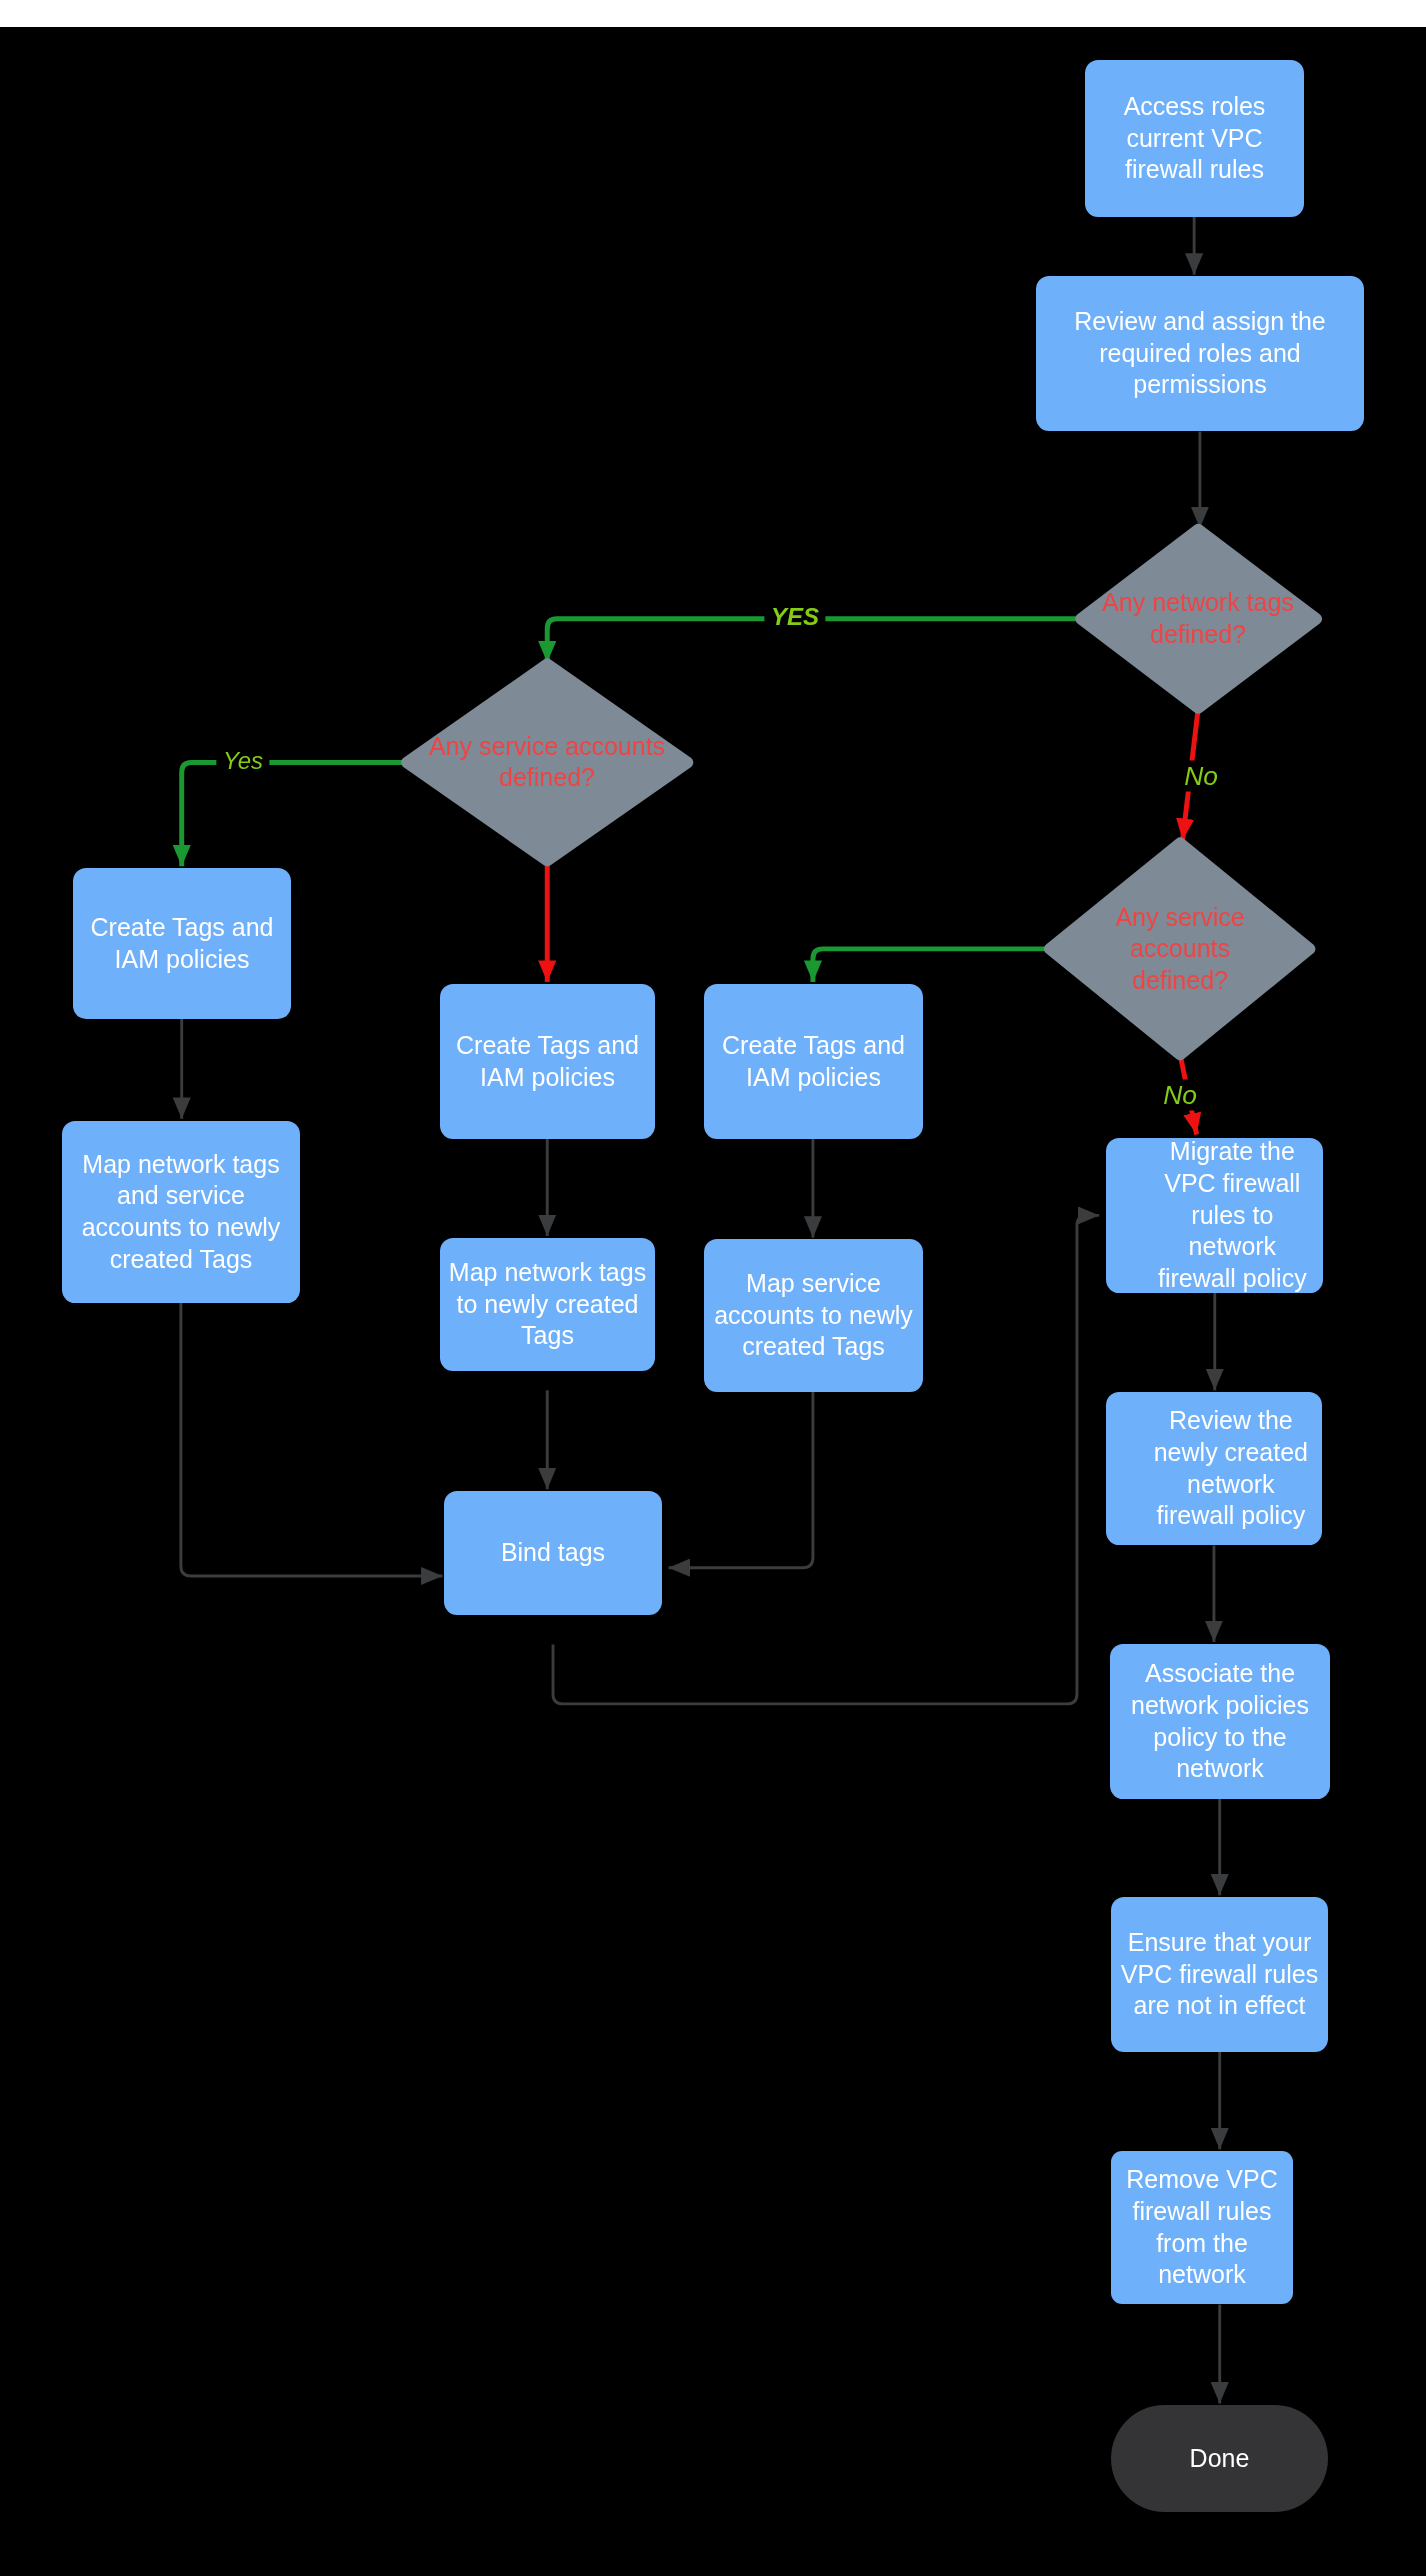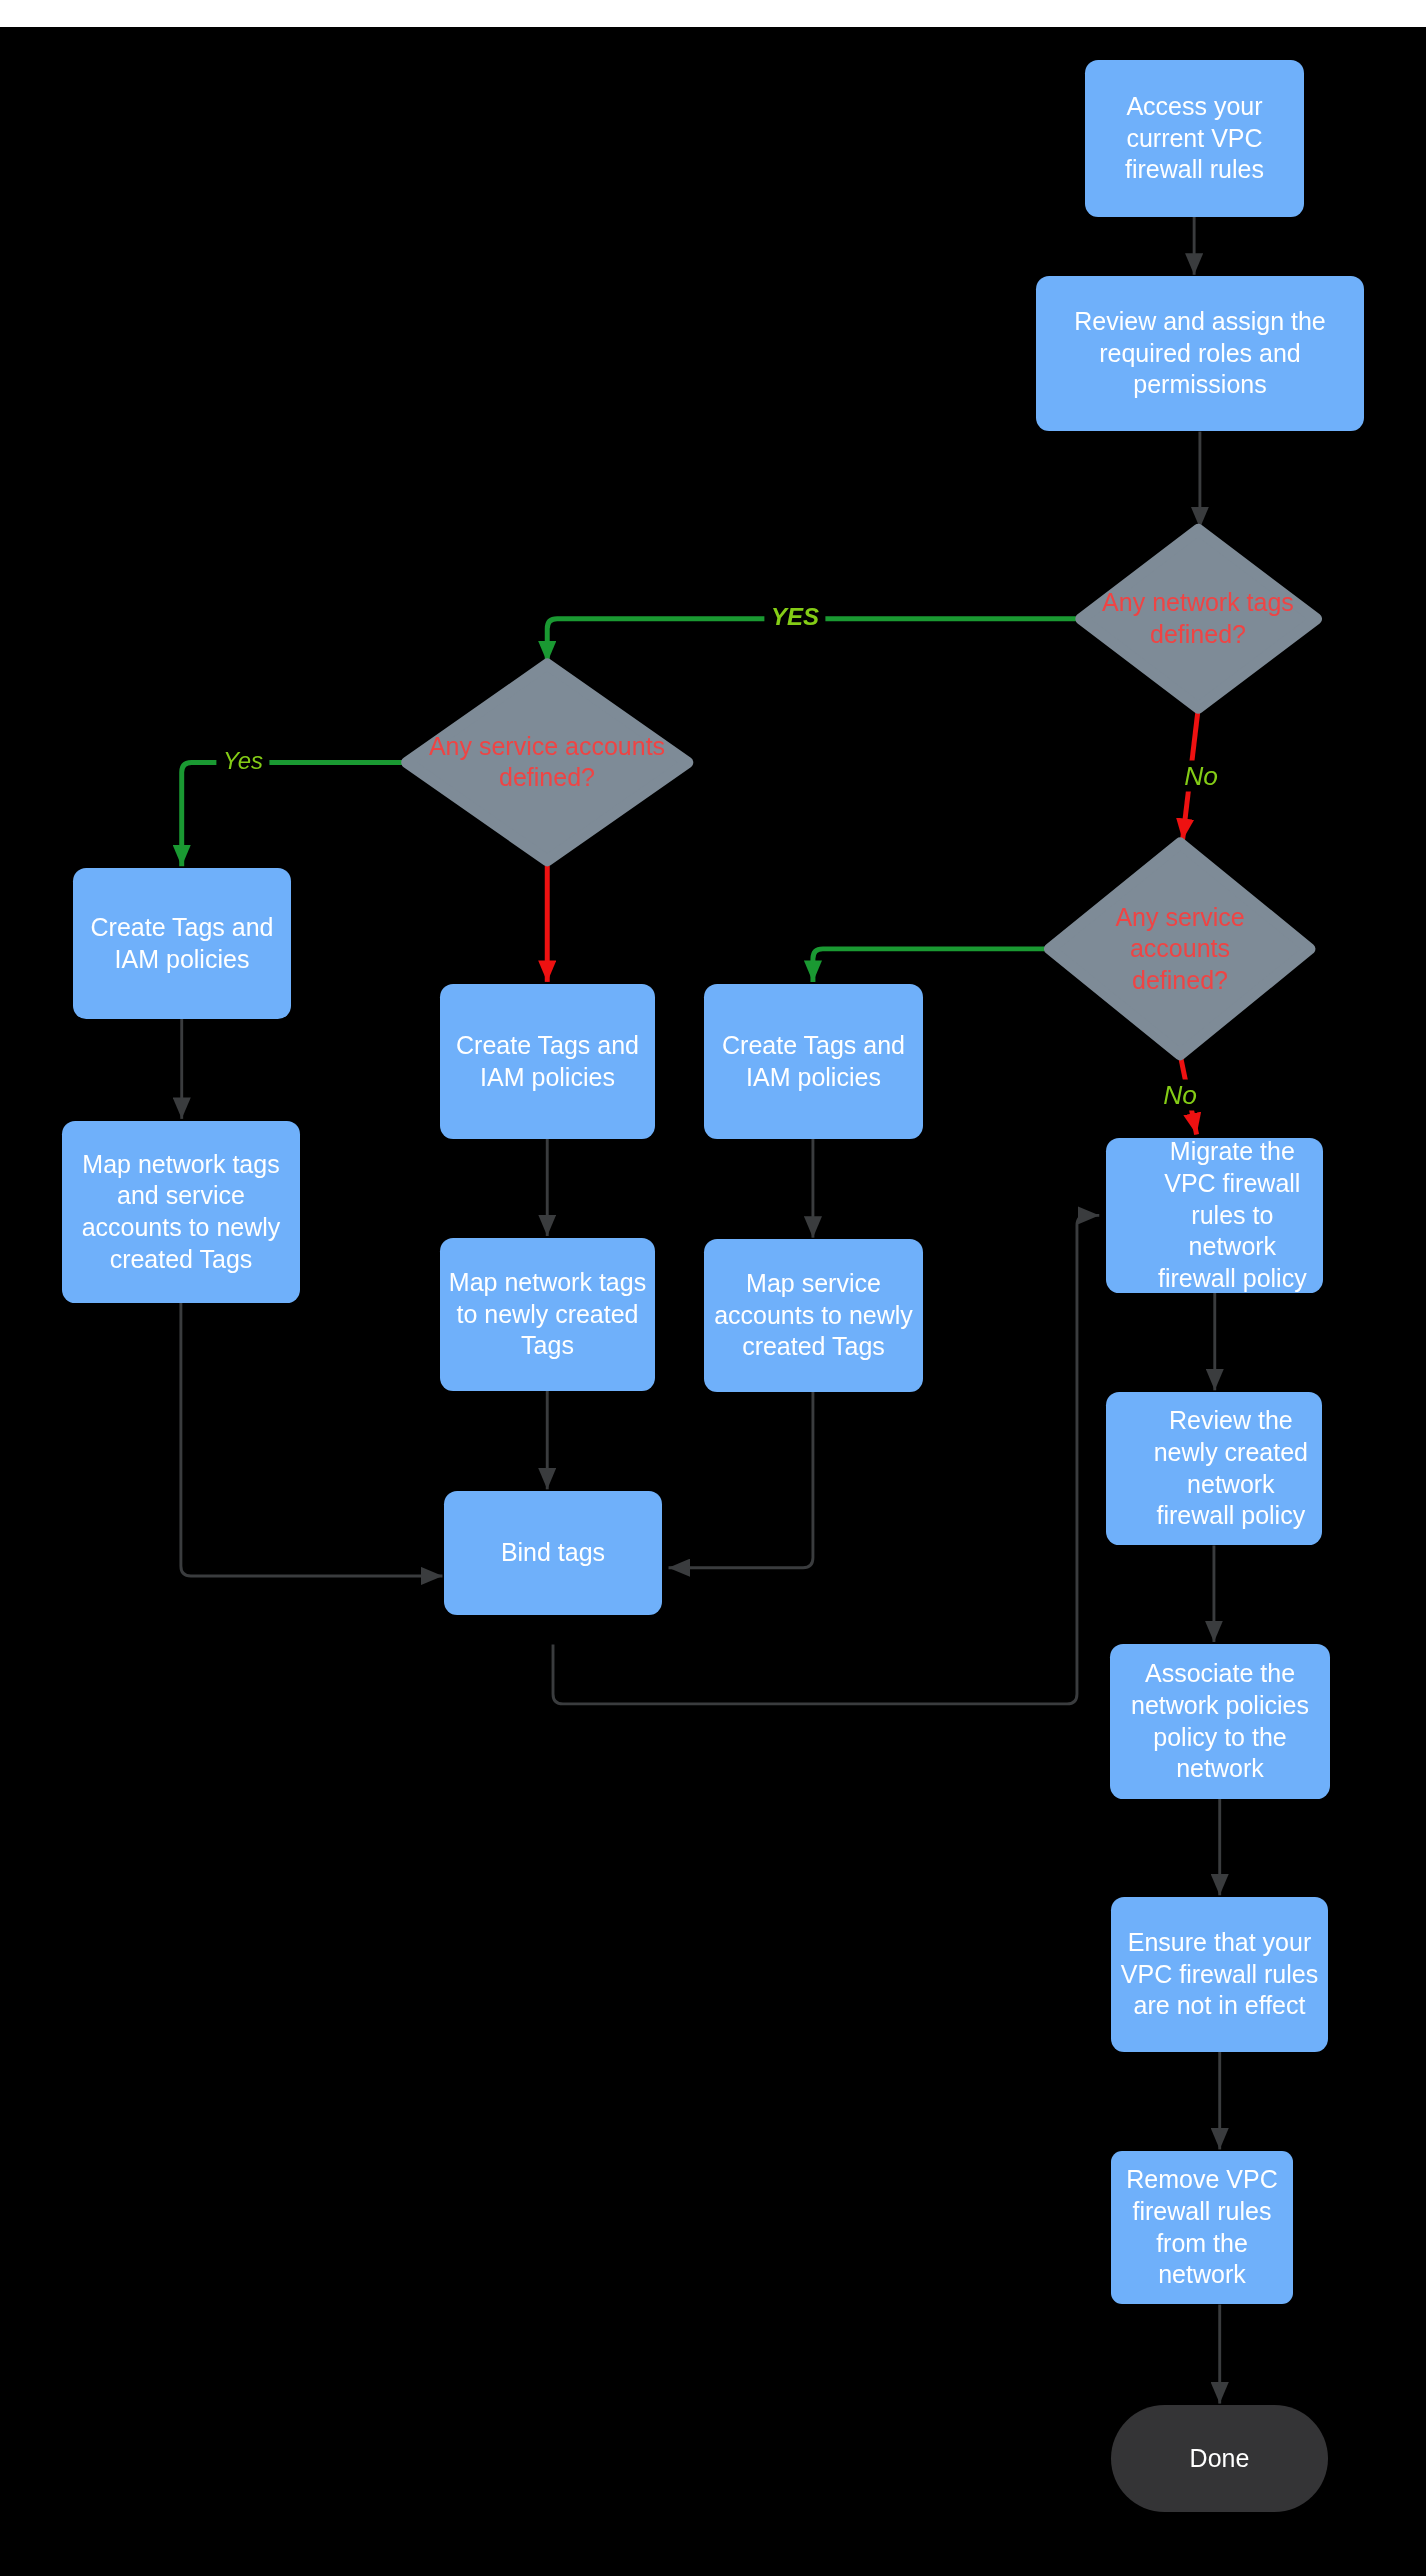--- a/index.html
+++ b/index.html
@@ -66,31 +66,31 @@
 
     <path d="M1452,858 L1433,1018" stroke="#ee1111" stroke-width="6" fill="none" marker-end="url(#arr-red)"></path>
     <path d="M663,1043 L663,1190" stroke="#ee1111" stroke-width="6" fill="none" marker-end="url(#arr-red)"></path>
     <path d="M1430,1278 L1450,1375" stroke="#ee1111" stroke-width="6" fill="none" marker-end="url(#arr-red)"></path>
 
     <polygon points="1452,642 1595,750 1452,858 1310,750" fill="#7e8b97" stroke="#7e8b97" stroke-width="14" stroke-linejoin="round"></polygon>
     <polygon points="663,805 833,924 663,1043 493,924" fill="#7e8b97" stroke="#7e8b97" stroke-width="14" stroke-linejoin="round"></polygon>
     <polygon points="1430,1022 1587,1150 1430,1278 1272,1150" fill="#7e8b97" stroke="#7e8b97" stroke-width="14" stroke-linejoin="round"></polygon>
   </svg>
 
-  <div class="node" style="left:1085px;top:60px;width:219px;height:157px;">Access your current VPC firewall rules</div>
+  <div class="node" style="left:1085px;top:60px;width:219px;height:157px;">Access roles current VPC firewall rules</div>
 
   <div class="node" style="left:1036px;top:276px;width:328px;height:155px;">Review and assign the required roles and permissions</div>
 
   <div class="node" style="left:73px;top:868px;width:218px;height:151px;">Create Tags and IAM policies</div>
 
   <div class="node" style="left:62px;top:1121px;width:238px;height:182px;">Map network tags and service accounts to newly created Tags</div>
 
   <div class="node" style="left:440px;top:984px;width:215px;height:155px;">Create Tags and IAM policies</div>
 
-  <div class="node" style="left:440px;top:1238px;width:215px;height:153px;">Map network tags to newly created Tags</div>
+  <div class="node" style="left:440px;top:1238px;width:215px;height:133px;">Map network tags to newly created Tags</div>
 
   <div class="node" style="left:704px;top:984px;width:219px;height:155px;">Create Tags and IAM policies</div>
 
   <div class="node" style="left:704px;top:1239px;width:219px;height:153px;">Map service accounts to newly created Tags</div>
 
   <div class="node" style="left:444px;top:1491px;width:218px;height:124px;">Bind tags</div>
 
   <div class="node" style="left:1106px;top:1138px;width:217px;height:155px;padding-left:44px;">Migrate the VPC firewall rules to network firewall policy</div>
 
   <div class="node" style="left:1106px;top:1392px;width:216px;height:153px;padding-left:42px;">Review the newly created network firewall policy</div>

